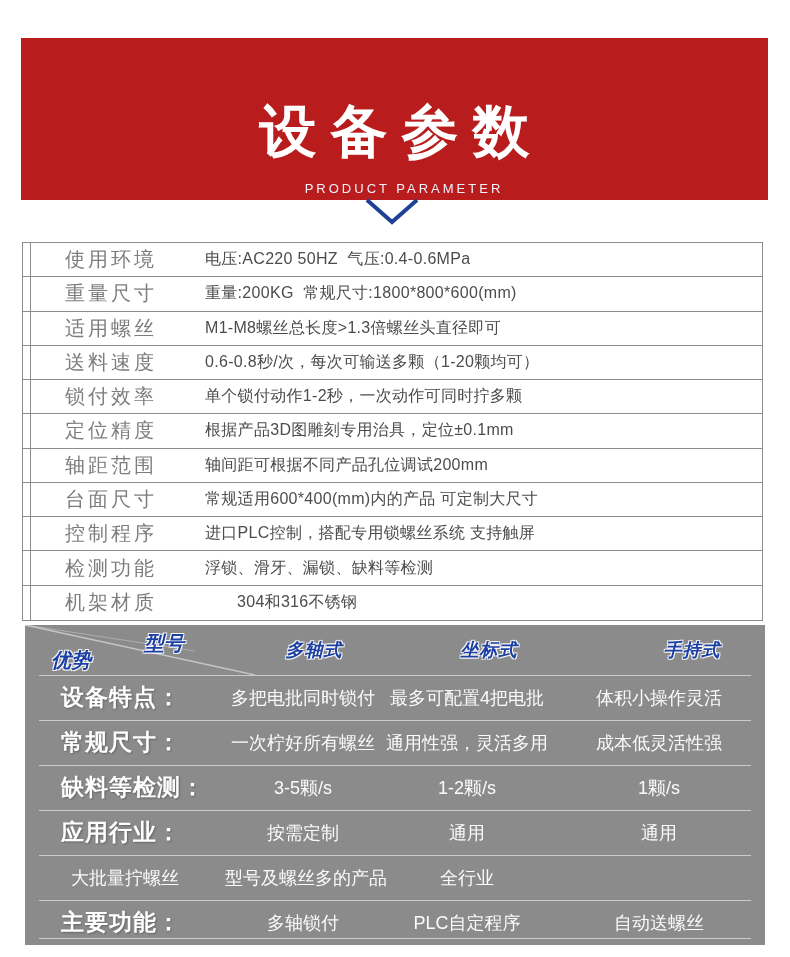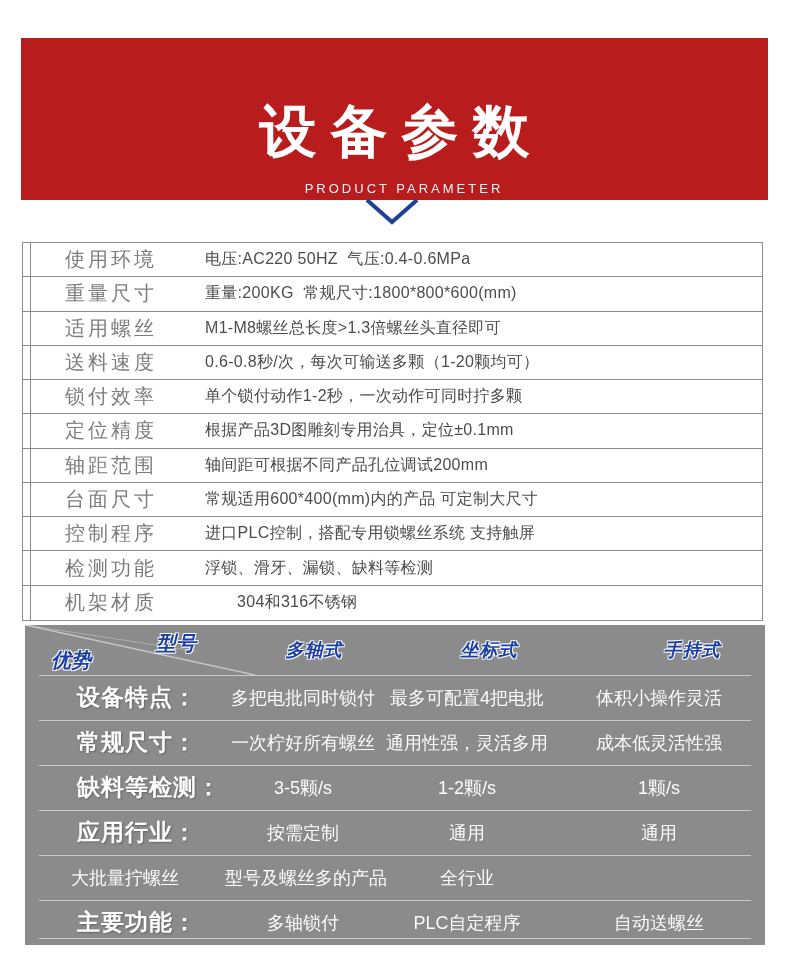--- a/index.html
+++ b/index.html
@@ -82,33 +82,33 @@
   .corner-cell { position:relative; height:50px; }
   .corner-diagonals { position:absolute; left:0; top:0; }
   .blue-h {
     color:#1c3fa3; font-weight:bold; font-style:italic;
     text-shadow:-1px -1px 0 rgba(255,255,255,0.85),
                  1px -1px 0 rgba(255,255,255,0.85),
                 -1px  1px 0 rgba(255,255,255,0.85),
                  1px  1px 0 rgba(255,255,255,0.85);
   }
   .axis-row { position:absolute; left:26px; top:22px; font-size:20px; }
-  .axis-col { position:absolute; left:131px; top:5px; font-size:20px; }
+  .axis-col { position:absolute; left:119px; top:5px; font-size:20px; }
   .col-head { text-align:center; font-size:18px; letter-spacing:1px; }
   .cmp-row {
     position:relative;
     display:grid; grid-template-columns:200px 156px 172px 212px;
     align-items:center; height:45px;
   }
   .cmp-row::before {
     content:""; position:absolute; top:0; left:14px; right:14px;
     height:1px; background:rgba(255,255,255,0.55);
   }
   .cmp-label {
-    padding-left:52px;
+    padding-left:36px;
     font-size:23px; font-weight:bold; letter-spacing:1px;
     text-shadow:1px 1px 2px rgba(0,0,0,0.28);
     white-space:nowrap;
   }
   .cmp-val { text-align:center; font-size:18px; color:#fbfbfb; white-space:nowrap; }
 </style>
 </head>
 <body>
 
 <div class="page">

